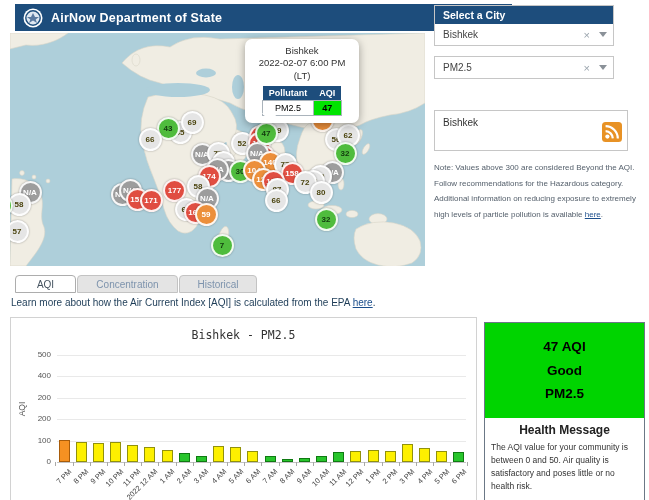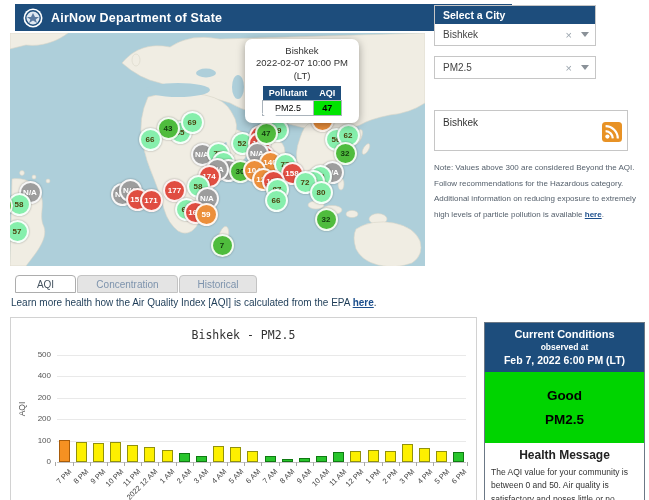--- a/index.html
+++ b/index.html
@@ -12,57 +12,57 @@
   #appbar .title { color:#fff; font-size:12.5px; font-weight:bold; letter-spacing:.2px; }
 
   
   #map { position:absolute; left:10px; top:33px; width:415px; height:233px;
          background:#aecfda; overflow:hidden; }
   .mk { position:absolute; width:23px; height:23px; border-radius:50%;
         border:2px solid rgba(255,255,255,.92); display:flex; align-items:center;
         justify-content:center; font-size:8px; font-weight:bold;
         box-shadow:0 0 2px rgba(0,0,0,.35); z-index:2; cursor:pointer; }
   .lv-good       { background:#4fbc3d; color:#123a0e; }
-  .lv-moderate   { background:#86efac; color:#4c4510; }
+  .lv-moderate   { background:#e5e5e5; color:#4c4510; }
   .lv-usg        { background:#ec8f3b; color:#fff; }
   .lv-unhealthy  { background:#e04d41; color:#fff; }
   .lv-na         { background:#9d9d9d; color:#fff; }
 
   
   #popup { position:absolute; left:235px; top:6px; width:114px; z-index:5;
            background:#fff; border-radius:7px; box-shadow:0 2px 8px rgba(0,0,0,.35);
            padding:6px 4px 7px; text-align:center; }
   #popup .pl { font-size:9.5px; color:#333; line-height:1.3; }
   #popup table { margin:4px auto 0; border-collapse:collapse; }
   #popup th { background:#1d4d7c; color:#fff; font-size:9px; padding:2px 6px; }
   #popup td { border:1px solid #aab3bb; font-size:9px; padding:2px 4px; background:#fff; }
   #popup td.aqi { background:#00e400; font-weight:bold; min-width:26px; }
   #popup-tail { position:absolute; left:252px; top:80px; z-index:5; width:0; height:0;
                 border-left:8px solid transparent; border-right:8px solid transparent;
                 border-top:9px solid #fff; }
 
   
-  .panel { position:absolute; left:434px; width:162px; border:1px solid #c6c6c6; }
+  .panel { position:absolute; left:434px; width:180px; border:1px solid #c6c6c6; }
   .panel-head { background:#1d4d7c; color:#fff; font-size:10.5px; font-weight:bold;
                 padding:3px 8px; }
   .panel-row { height:21px; background:#fff; display:flex; align-items:center;
                padding:0 6px 0 8px; font-size:10px; color:#444; cursor:pointer; }
   .panel-row .val { flex:1; }
   .clear-x { color:#9aa4ad; font-size:11px; padding:0 7px; }
   .caret { width:0; height:0; border-left:4px solid transparent; border-right:4px solid transparent;
            border-top:5px solid #8a9198; margin-left:2px; }
 
   #rssbox { position:absolute; left:434px; top:110px; width:194px; height:41px;
             border:1px solid #c6c6c6; background:#fff; }
   #rssbox .city { font-size:10px; color:#333; padding:6px 0 0 8px; }
   #rssicon { position:absolute; right:5px; bottom:4px; cursor:pointer; }
 
   #note { position:absolute; left:434px; top:160px; width:202px;
           font-size:8px; color:#55606c; line-height:1.95; }
-  #note a, #learn a { color:#1b4e8c; font-weight:bold; text-decoration:underline; cursor:pointer; }
+  #note a, #learn a { color:#1b4e8c; font-weight:normal; text-decoration:underline; cursor:pointer; }
 
   
   .tab { position:absolute; top:275px; height:18px; display:flex; align-items:center;
          justify-content:center; font-size:10px; border:1px solid #c3c3c3;
          border-radius:4px 4px 0 0; cursor:pointer; }
   .tab.active { background:#fff; color:#44525f; border-color:#adadad; z-index:2; }
   .tab.inactive { background:#e4e4e4; color:#7d93ad; }
   #learn { position:absolute; left:11px; top:297px; font-size:10px; color:#1d3c57; }
 
   
@@ -195,21 +195,21 @@
       <div class="mk lv-moderate" style="left: 298.5px; top: 131.5px;">99</div>
       <div class="mk lv-moderate" style="left: 291.5px; top: 136.5px;">68</div>
       <div class="mk lv-moderate" style="left: 283.5px; top: 137.5px;">72</div>
       <div class="mk lv-moderate" style="left: 299.5px; top: 147.5px;">80</div>
       <div class="mk lv-good" style="left: 304.5px; top: 174.5px;">32</div>
       <div class="mk lv-good" style="left: 244.5px; top: 88.5px;">47</div>
     </div>
 
   <div id="popup">
     <div class="pl">Bishkek</div>
-    <div class="pl">2022-02-07 10:00 PM</div>
+    <div class="pl">2022-02-07 6:00 PM</div>
     <div class="pl">(LT)</div>
     <table>
       <tbody>
           <tr>
         <th>Pollutant</th>
         <th>AQI</th>
       </tr>
       <tr>
         <td>PM2.5</td>
         <td class="aqi">47</td>
@@ -254,21 +254,21 @@
 <div class="tab active" style="left:15px; width:61px;">
   <span>AQI</span>
 </div>
 <div class="tab inactive" style="left:77px; width:101px;">
   <span>Concentration</span>
 </div>
 <div class="tab inactive" style="left:179px; width:78px;">
   <span>Historical</span>
 </div>
 
-<div id="learn"><span>Learn more health how the Air Quality Index [AQI] is calculated from the EPA </span><a>here</a><span>.</span></div>
+<div id="learn"><span>Learn more about how the Air Current Index [AQI] is calculated from the EPA </span><a>here</a><span>.</span></div>
 
 <div id="chartcard">
   <div id="chart-title">Bishkek - PM2.5</div>
   <div id="ylab">AQI</div>
   <div id="plot">
       <div class="gridline axis" style="top: 144px;"></div>
       <div class="ytick" style="top: 139px;">0</div>
       <div class="gridline" style="top: 122.6px;"></div>
       <div class="ytick" style="top: 117.6px;">100</div>
       <div class="gridline" style="top: 101.2px;"></div>
@@ -349,26 +349,22 @@
       <div class="xtick" style="left: 370.645px;"></div>
       <div class="xtick" style="left: 387.815px;"></div>
       <div class="xtick" style="left: 404.985px;"></div>
       <div class="xtick" style="left: 422.155px;"></div>
       <div class="xtick" style="left: 439.325px;"></div>
       <div class="xtick" style="left: 456.495px;"></div>
     </div>
 </div>
 
 <div id="cc">
-  <div id="cc-head">
-    <div class="l1">Current Conditions</div>
-    <div class="l2">observed at</div>
-    <div class="l3">Feb 7, 2022 6:00 PM (LT)</div>
-  </div>
   <div id="cc-green">
+    <div>47 AQI</div>
     <div>Good</div>
     <div>PM2.5</div>
   </div>
   <div id="cc-health">
     <div class="ht">Health Message</div>
     <div class="hb">The AQI value for your community is between 0 and 50. Air quality is satisfactory and poses little or no health risk.</div>
   </div>
 </div>
 
 </body></html>

